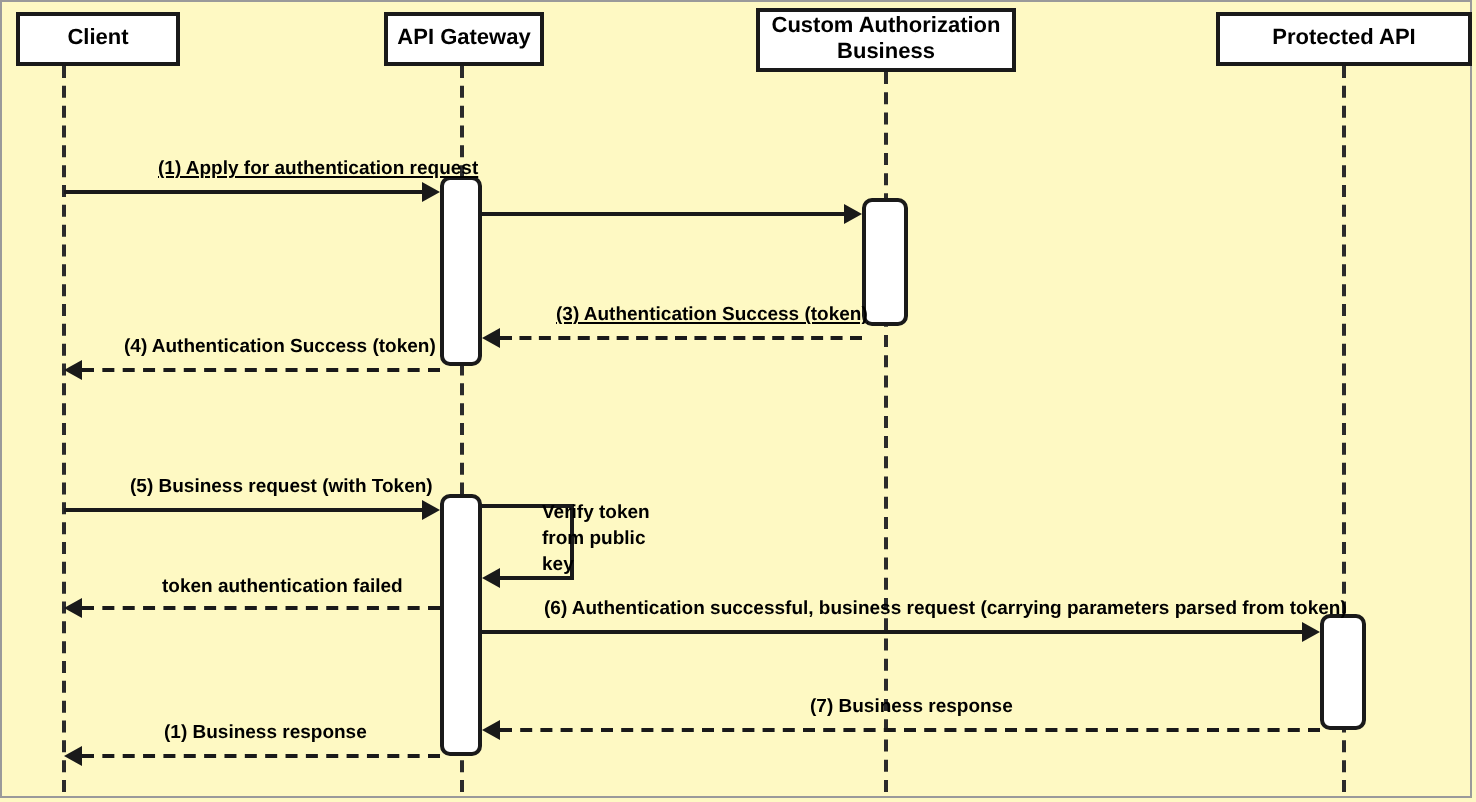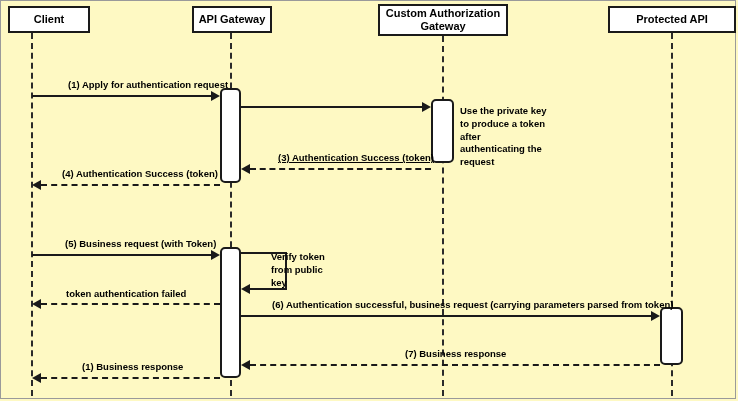--- a/index.html
+++ b/index.html
@@ -109,45 +109,44 @@
 
   <div class="actor-box" style="left:8px; top:6px; width:82px; height:27px;">
     <span>Client</span>
   </div>
 
   <div class="actor-box" style="left:192px; top:6px; width:80px; height:27px;">
     <span>API Gateway</span>
   </div>
 
   <div class="actor-box" style="left:378px; top:4px; width:130px; height:32px; padding:0 3px;">
-    <span>Custom Authorization Gateway</span>
+    <span>Custom Authorization Business</span>
   </div>
 
   <div class="actor-box" style="left:608px; top:6px; width:128px; height:27px;">
     <span>Protected API</span>
   </div>
 
   <div class="lifeline" style="left:31px; top:33px; height:363px;"></div>
   <div class="lifeline" style="left:230px; top:33px; height:363px;"></div>
   <div class="lifeline" style="left:442px; top:36px; height:360px;"></div>
   <div class="lifeline" style="left:671px; top:33px; height:363px;"></div>
 
   <div class="activation" style="left:220px; top:88px; width:21px; height:95px;"></div>
   <div class="activation" style="left:431px; top:99px; width:23px; height:64px;"></div>
   <div class="activation" style="left:220px; top:247px; width:21px; height:131px;"></div>
   <div class="activation" style="left:660px; top:307px; width:23px; height:58px;"></div>
 
   <div class="msg-line" style="left:32px; top:95px; width:180px;"></div>
   <div class="arrow-r" style="left:211px; top:91px;"></div>
-  <div class="msg-label" style="left:68px; top:79px;">(1) Apply for authentication request</div>
+  <div class="msg-label" style="left:79px; top:79px;text-decoration:underline;">(1) Apply for authentication request</div>
 
   <div class="msg-line" style="left:241px; top:106px; width:182px;"></div>
   <div class="arrow-r" style="left:422px; top:102px;"></div>
 
-  <div class="note" style="left:460px; top:105px; width:88px;">Use the private key to produce a token after authenticating the request</div>
 
   <div class="msg-line dashed" style="left:250px; top:168px; width:181px;"></div>
   <div class="arrow-l" style="left:241px; top:164px;"></div>
   <div class="msg-label" style="left:278px; top:152px;text-decoration:underline;">(3) Authentication Success (token)</div>
 
   <div class="msg-line dashed" style="left:41px; top:184px; width:179px;"></div>
   <div class="arrow-l" style="left:32px; top:180px;"></div>
   <div class="msg-label" style="left:62px; top:168px;">(4) Authentication Success (token)</div>
 
   <div class="msg-line" style="left:32px; top:254px; width:180px;"></div>
@@ -155,21 +154,21 @@
   <div class="msg-label" style="left:65px; top:238px;">(5) Business request (with Token)</div>
 
   <div class="msg-line" style="left:241px; top:252px; width:45px;"></div>
   <div class="vline" style="left:285px; top:252px; height:36px;"></div>
   <div class="msg-line" style="left:250px; top:288px; width:37px;"></div>
   <div class="arrow-l" style="left:241px; top:284px;"></div>
   <div class="note" style="left:271px; top:251px; width:70px;">Verify token from public key</div>
 
   <div class="msg-line dashed" style="left:41px; top:303px; width:179px;"></div>
   <div class="arrow-l" style="left:32px; top:299px;"></div>
-  <div class="msg-label" style="left:66px; top:288px;">token authentication failed</div>
+  <div class="msg-label" style="left:81px; top:288px;">token authentication failed</div>
 
   <div class="msg-line" style="left:241px; top:315px; width:411px;"></div>
   <div class="arrow-r" style="left:651px; top:311px;"></div>
   <div class="msg-label" style="left:272px; top:299px;">(6) Authentication successful, business request (carrying parameters parsed from token)</div>
 
   <div class="msg-line dashed" style="left:250px; top:364px; width:410px;"></div>
   <div class="arrow-l" style="left:241px; top:360px;"></div>
   <div class="msg-label" style="left:405px; top:348px;">(7) Business response</div>
 
   <div class="msg-line dashed" style="left:41px; top:377px; width:179px;"></div>

